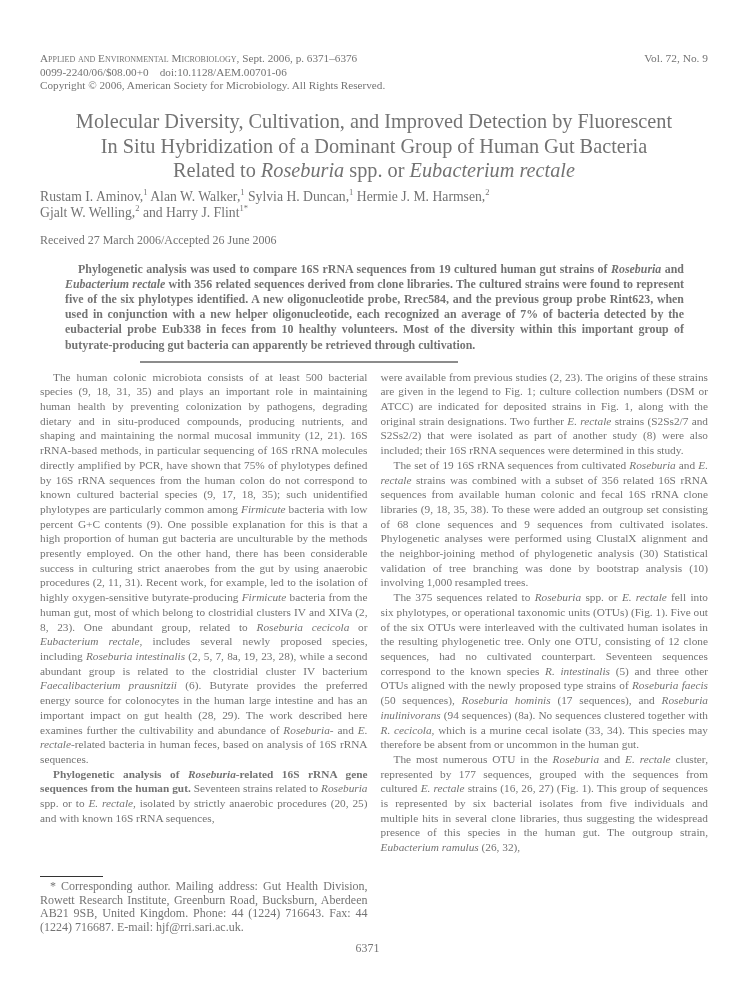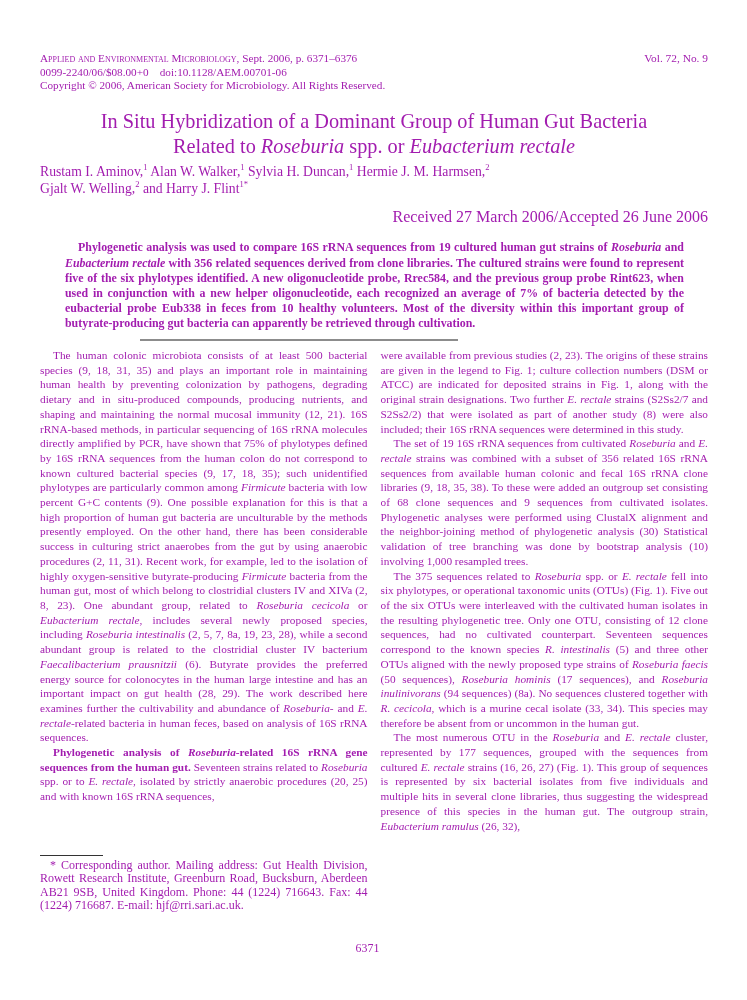--- a/index.html
+++ b/index.html
@@ -2,41 +2,41 @@
 <html><head>
 <meta charset="utf-8">
 <style>
   * { margin:0; padding:0; box-sizing:border-box; }
   html,body { background:#e8e8e8; }
   .page {
     position:relative;
     width:747px; height:1000px;
     margin:0 auto;
     background:#ffffff;
-    color:#a21caf;
+    color:#737373;
     font-family:"Liberation Serif", serif;
     padding:52px 39px 0 40px;
     overflow:hidden;
   }
   .it { font-style:italic; }
   .bd { font-weight:bold; }
   .sc { font-variant:small-caps; }
   sup { font-size:0.62em; vertical-align:super; line-height:0; }
 
   .masthead { display:flex; justify-content:space-between; align-items:flex-start;
               font-size:11.2px; line-height:13.7px; }
   .masthead-left {}
   .volume { font-size:11.4px; white-space:nowrap; }
 
   .article-title { margin-top:16px; text-align:center;
                    font-size:20.3px; line-height:24.6px; }
   .authors { margin-top:6px; text-align:left; font-size:13.7px; line-height:16.6px; }
   .affiliations { margin-top:8px; text-align:center; font-style:italic;
                   font-size:12.1px; line-height:14.6px; }
-  .received { margin-top:11px; text-align:right; font-size:16px; }
+  .received { margin-top:11px; text-align:left; font-size:12px; }
 
   .abstract { margin:14px 24px 0 25px; font-weight:bold; text-align:justify;
               font-size:11.9px; line-height:15.1px; text-indent:13px; hyphens:none; }
   .abstract-rule { margin:8px 0 0 100px; width:318px; border:0;
                    border-top:2px solid #8c8c8c; }
 
   .columns { display:flex; gap:13px; margin-top:7px; height:565px; overflow:hidden; }
   .col { width:327.5px; text-align:justify; font-size:11.3px; line-height:14.7px;
          hyphens:none; }
   .col p { margin:0; }
@@ -58,20 +58,21 @@
   <div class="masthead">
     <div class="masthead-left">
       <div><span class="sc">Applied and Environmental Microbiology</span>, Sept. 2006, p. 6371–6376</div>
       <div>0099-2240/06/$08.00+0  doi:10.1128/AEM.00701-06</div>
       <div>Copyright © 2006, American Society for Microbiology. All Rights Reserved.</div>
     </div>
     <div class="volume">Vol. 72, No. 9</div>
   </div>
 
   <div class="article-title">
+    <div>Molecular Diversity, Cultivation, and Improved Detection by Fluorescent</div>
     <div>In Situ Hybridization of a Dominant Group of Human Gut Bacteria</div>
     <div>Related to <span class="it">Roseburia</span> spp. or <span class="it">Eubacterium rectale</span></div>
   </div>
 
   <div class="authors">
     <div>Rustam I. Aminov,<sup>1</sup> Alan W. Walker,<sup>1</sup> Sylvia H. Duncan,<sup>1</sup> Hermie J. M. Harmsen,<sup>2</sup></div>
     <div>Gjalt W. Welling,<sup>2</sup> and Harry J. Flint<sup>1*</sup></div>
   </div>
 
 

